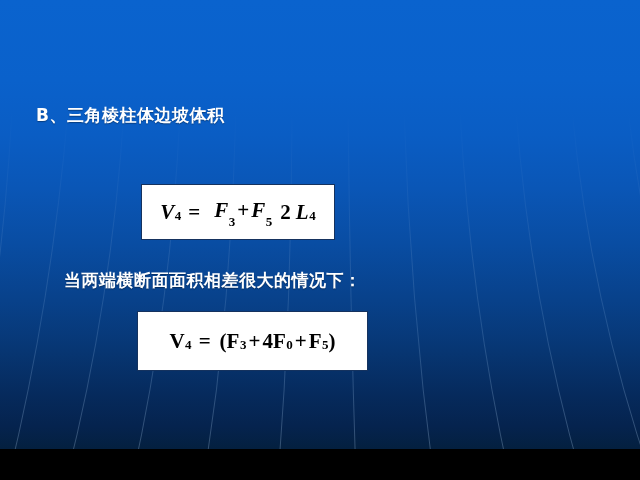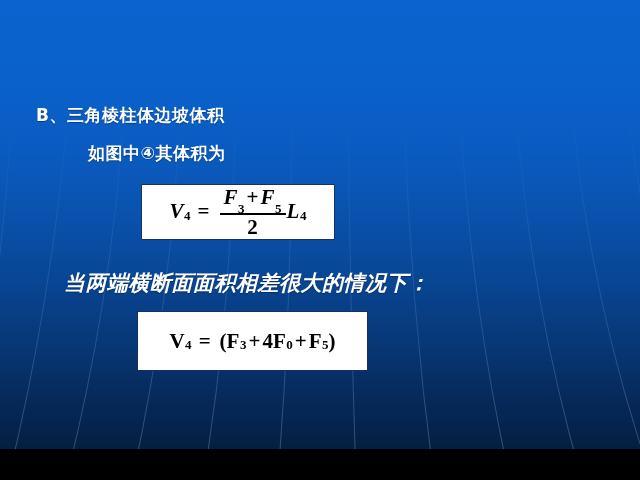--- a/index.html
+++ b/index.html
@@ -72,21 +72,20 @@
   .op {
     margin: 0 2px;
     font-weight: 600;
   }
   .eq {
     margin: 0 9px 0 7px;
     font-weight: 600;
   }
   .frac {
     display: inline-flex;
-    flex-direction: column;
     align-items: center;
     justify-content: center;
     vertical-align: middle;
     margin: 0 1px;
   }
   .frac .num {
     padding: 0 4px 1px 4px;
     line-height: 1.05;
   }
   .frac .bar {
@@ -150,38 +149,37 @@
       <path d="M 404 110 Q 410 300 434 480"></path>
       <path d="M 460 110 Q 470 300 510 480"></path>
       <path d="M 516 110 Q 530 300 582 480"></path>
       <path d="M 572 110 Q 590 300 652 480"></path>
       <path d="M 628 110 Q 650 300 718 480"></path>
     </g>
   </svg>
 
   <div class="cn-line" style="left:36px; top:104px; font-size:17px;">B、三角棱柱体边坡体积</div>
 
-  <div class="cn-line" style="left:88px; top:142px; font-size:17px;">如图中④其体积为</div>
 
   <div class="formula-box" style="left:141px; top:184px; width:194px; height:56px;">
     <span class="math" style="font-size:21px;">
       <span class="mi">V</span>
         <span class="sub">4</span>
       <span class="eq">=</span>
       <span class="frac">
         <span class="num"><span class="mi">F</span><span class="sub">3</span><span class="op">+</span><span class="mi">F</span><span class="sub">5</span></span>
         <span class="bar"></span>
         <span class="den mup">2</span>
       </span>
       <span class="mi">L</span>
         <span class="sub">4</span>
     </span>
   </div>
 
-  <div class="cn-line" style="left:64px; top:269px; font-size:21px;font-style:italic;">当两端横断面面积相差很大的情况下：</div>
+  <div class="cn-line" style="left:64px; top:269px; font-size:17px;">当两端横断面面积相差很大的情况下：</div>
 
   <div class="formula-box" style="left:137px; top:311px; width:231px; height:60px;">
     <span class="math" style="font-size:21px;">
       <span class="mup">V</span>
         <span class="sub">4</span>
       <span class="eq">=</span>
       <span class="mup">(</span>
         <span class="mup">F</span>
         <span class="sub">3</span>
         <span class="op">+</span>

